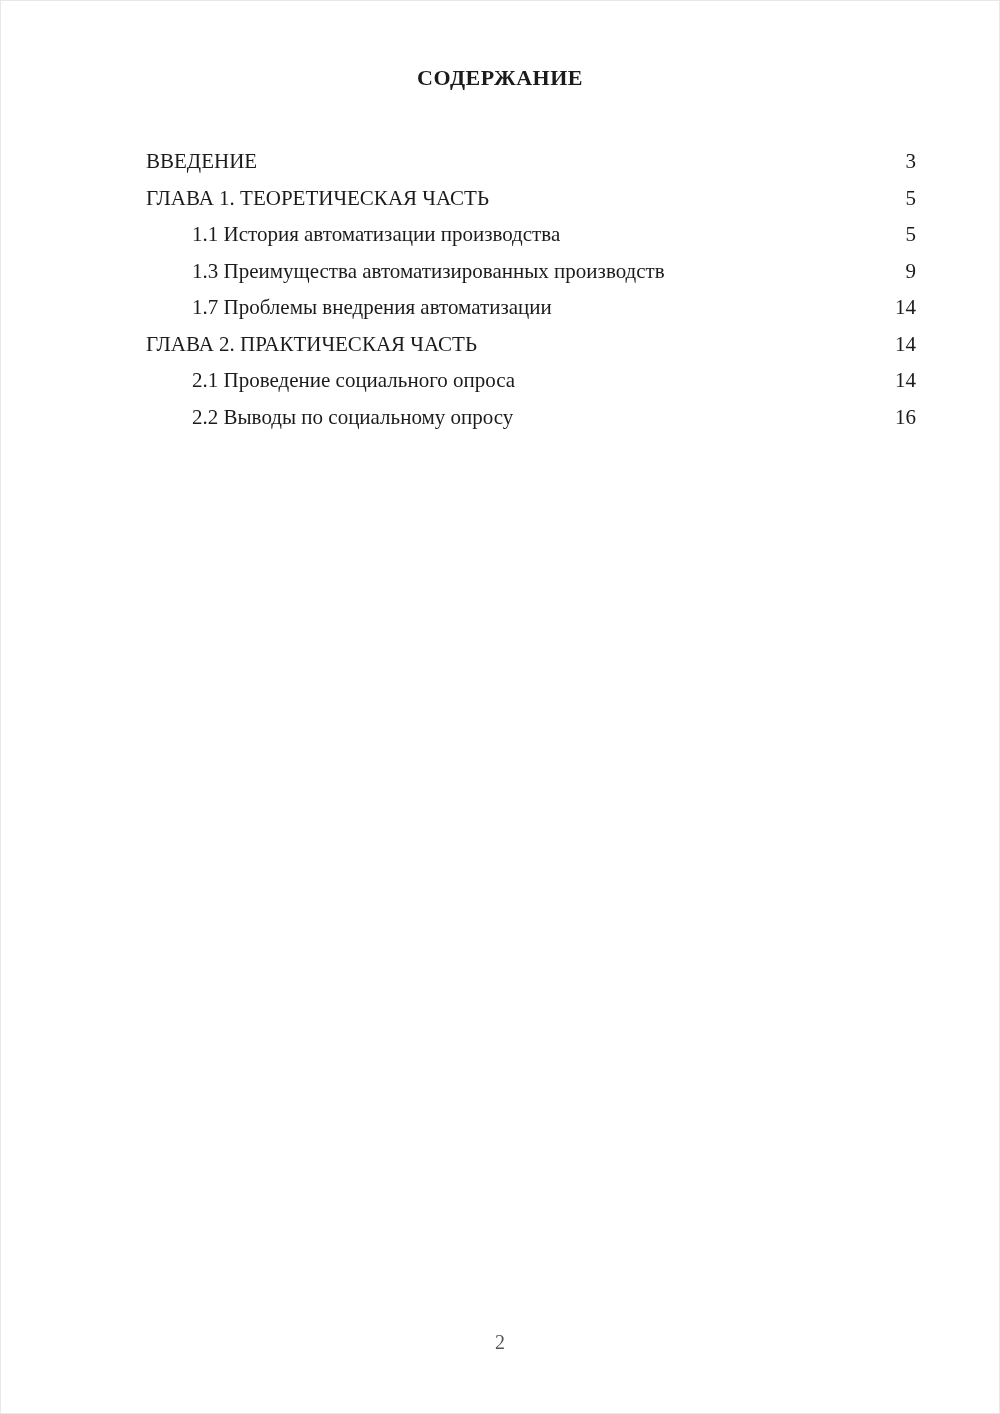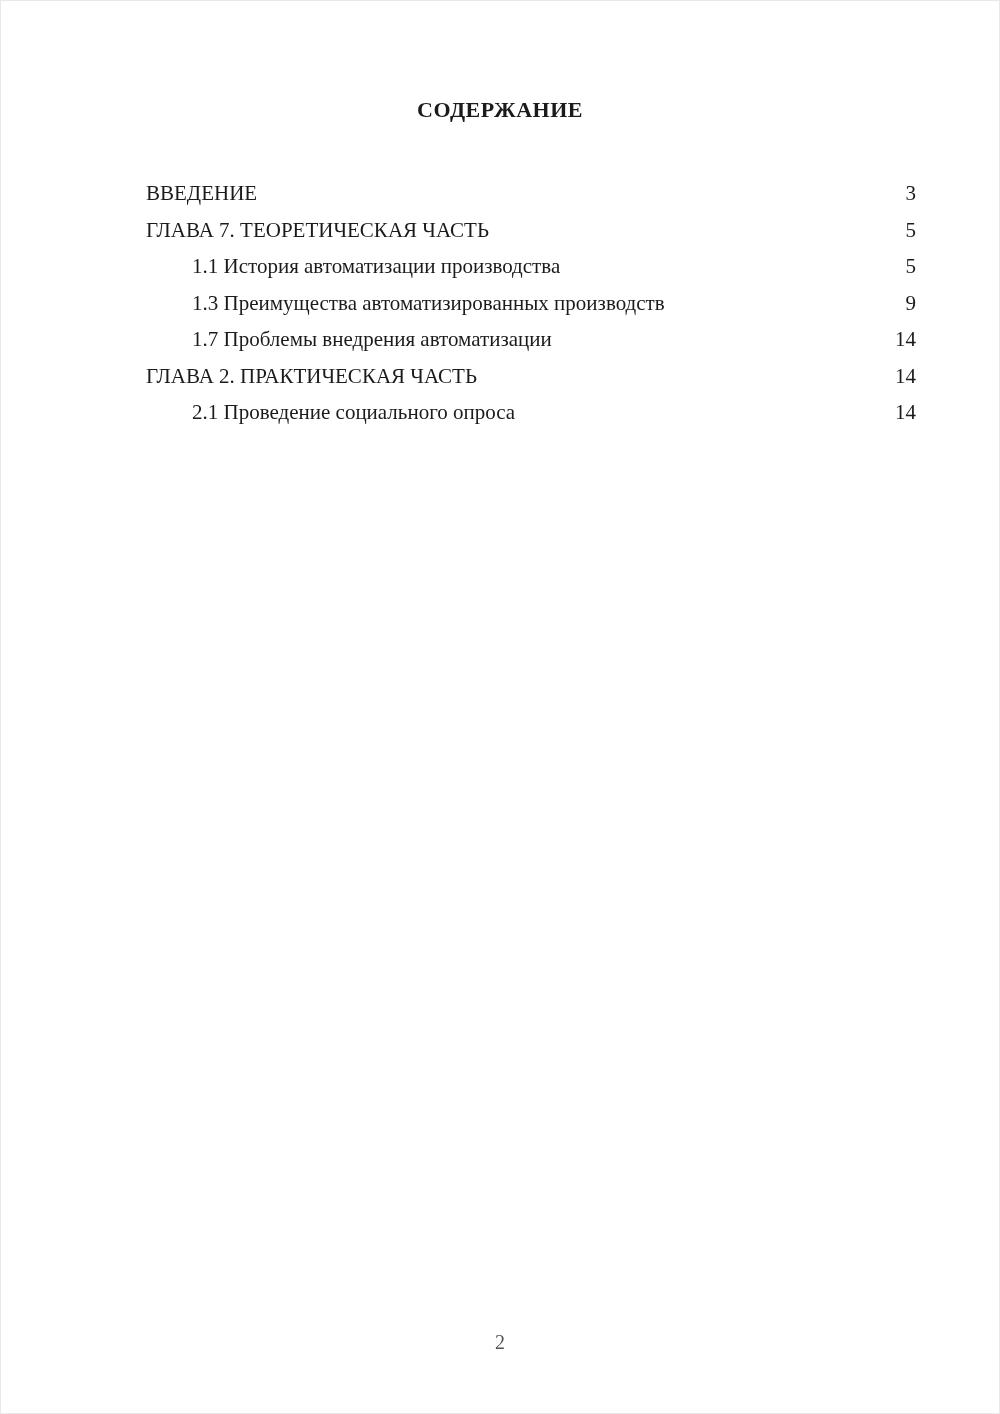--- a/index.html
+++ b/index.html
@@ -14,21 +14,21 @@
     margin: 0 auto;
     background: #ffffff;
     box-sizing: border-box;
     border: 1px solid #e8e8e8;
     font-family: "Liberation Serif", "DejaVu Serif", serif;
     color: #1b1b1b;
     overflow: hidden;
   }
   .toc-title {
     margin: 0;
-    padding-top: 96px;
+    padding-top: 64px;
     text-align: center;
     font-size: 22px;
     font-weight: bold;
     letter-spacing: 0.5px;
   }
   .toc-list {
     margin: 52px 83px 0 145px;
   }
   .toc-row {
     display: flex;
@@ -64,21 +64,21 @@
 
 <div class="sheet">
   <h1 class="toc-title">СОДЕРЖАНИЕ</h1>
 
   <div class="toc-list" id="toc-list">
       <div class="toc-row">
         <span class="toc-label">ВВЕДЕНИЕ</span>
         <span class="toc-page">3</span>
       </div>
       <div class="toc-row">
-        <span class="toc-label">ГЛАВА 7. ТЕОРЕТИЧЕСКАЯ ЧАСТЬ</span>
+        <span class="toc-label">ГЛАВА 1. ТЕОРЕТИЧЕСКАЯ ЧАСТЬ</span>
         <span class="toc-page">5</span>
       </div>
       <div class="toc-row indent">
         <span class="toc-label">1.1 История автоматизации производства</span>
         <span class="toc-page">5</span>
       </div>
       <div class="toc-row indent">
         <span class="toc-label">1.3 Преимущества автоматизированных производств</span>
         <span class="toc-page">9</span>
       </div>
@@ -87,16 +87,20 @@
         <span class="toc-page">14</span>
       </div>
       <div class="toc-row">
         <span class="toc-label">ГЛАВА 2. ПРАКТИЧЕСКАЯ ЧАСТЬ</span>
         <span class="toc-page">14</span>
       </div>
       <div class="toc-row indent">
         <span class="toc-label">2.1 Проведение социального опроса</span>
         <span class="toc-page">14</span>
       </div>
+      <div class="toc-row indent">
+        <span class="toc-label">2.2 Выводы по социальному опросу</span>
+        <span class="toc-page">16</span>
+      </div>
     </div>
 
   <div class="page-footer">2</div>
 </div>
 
 </body></html>

